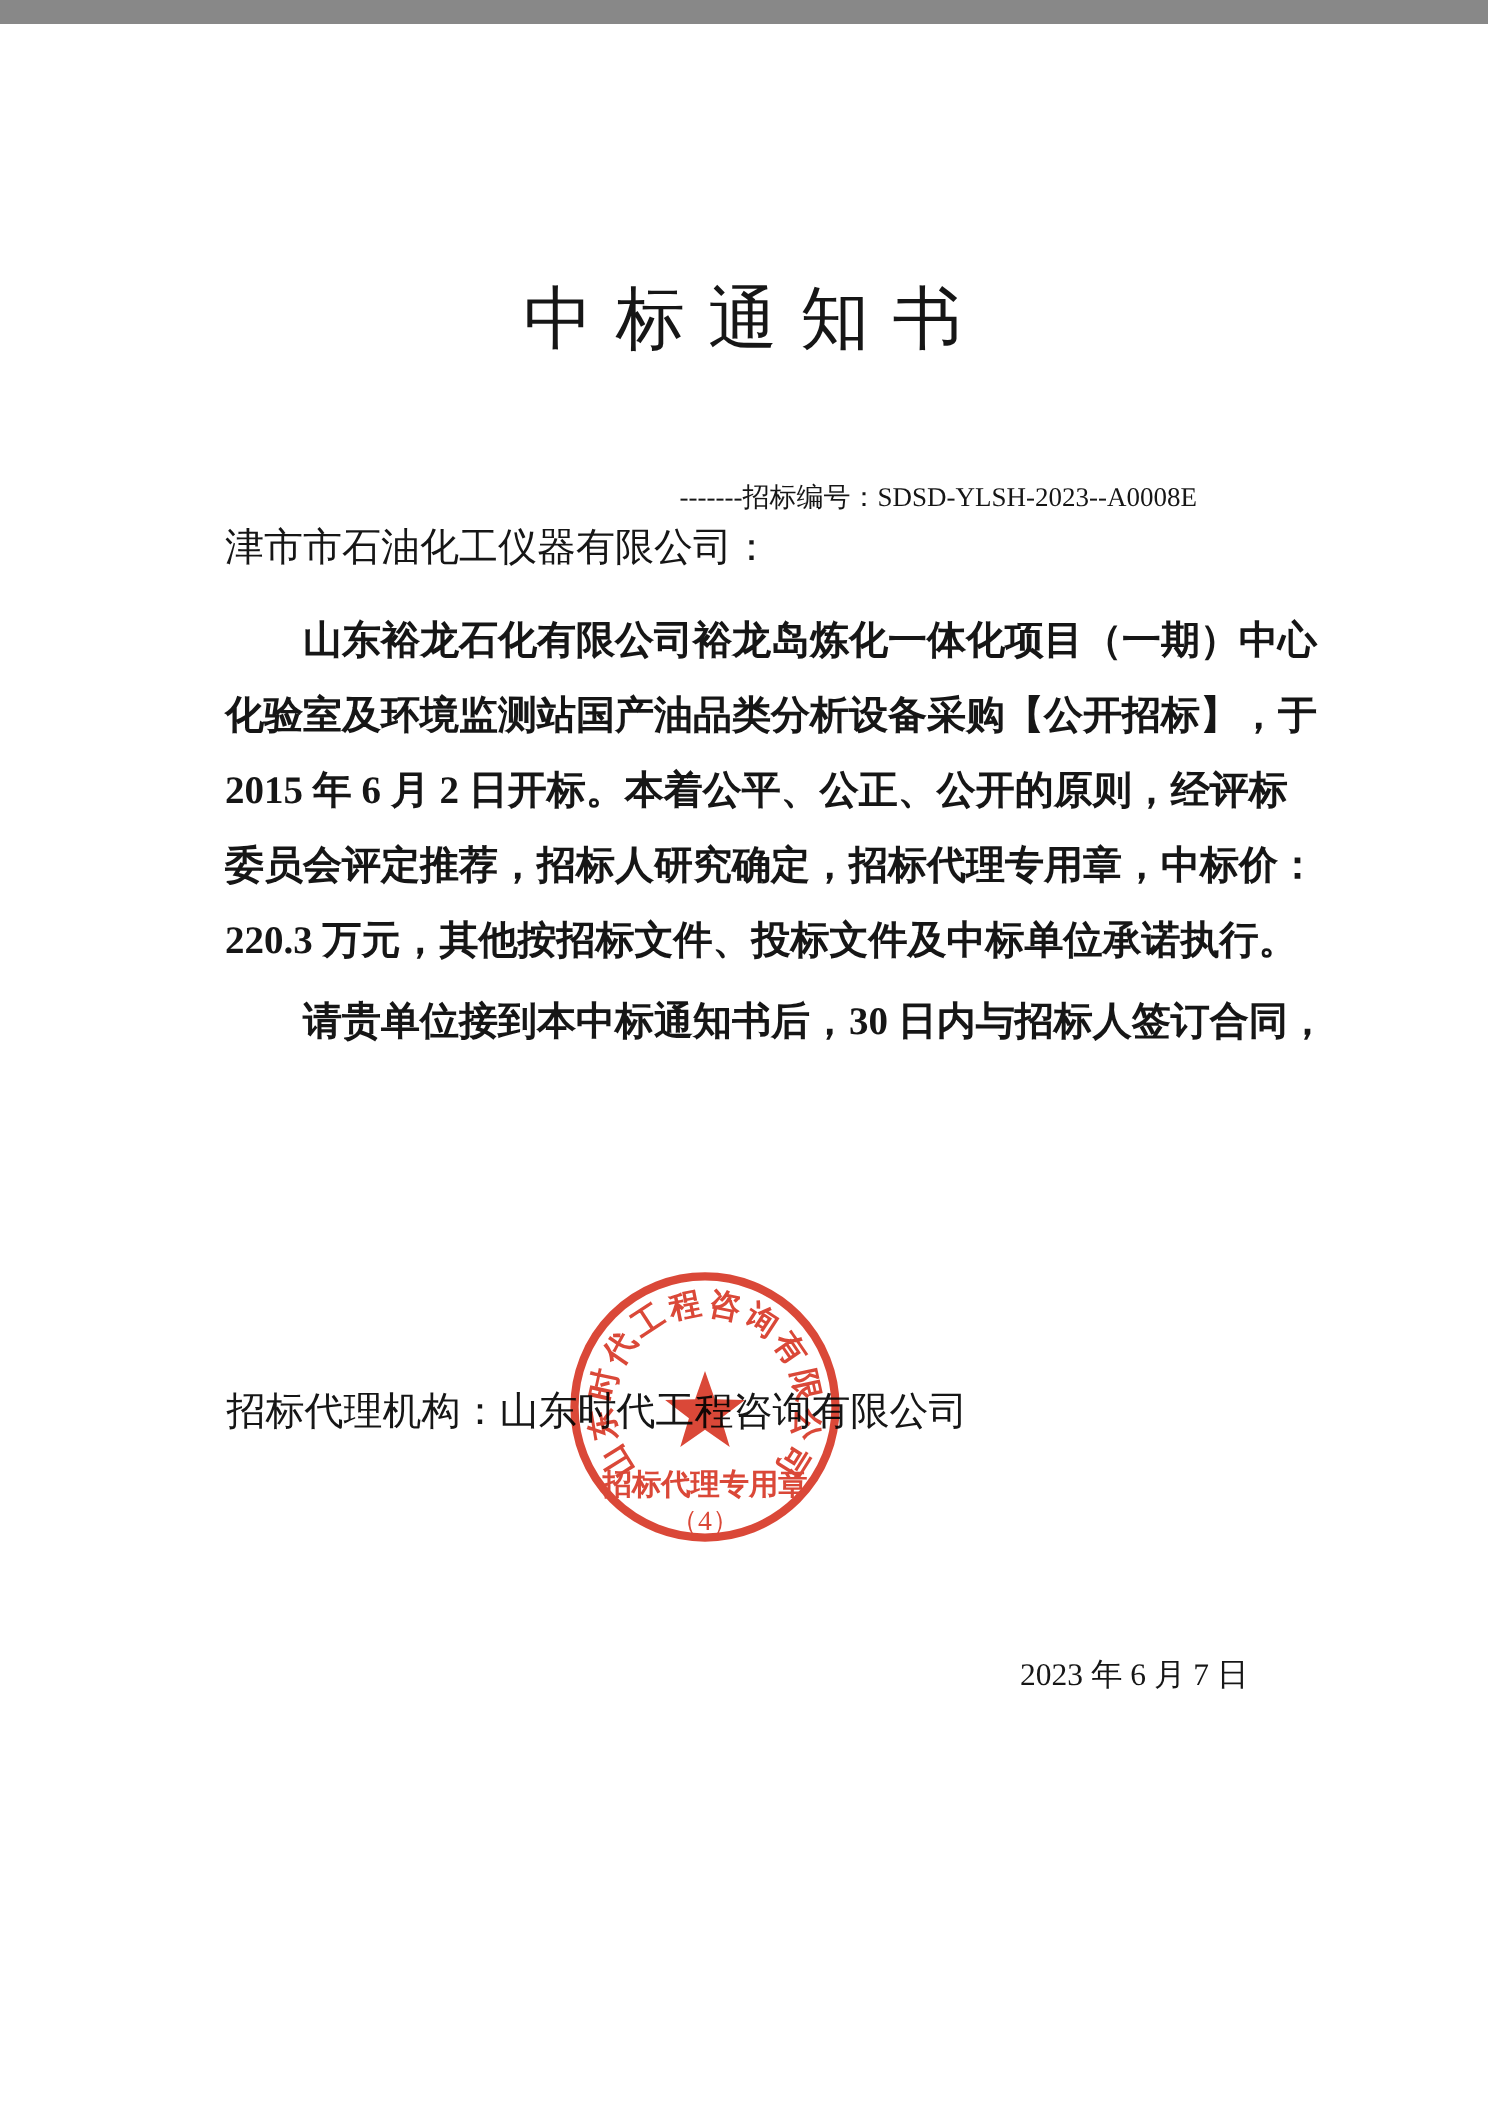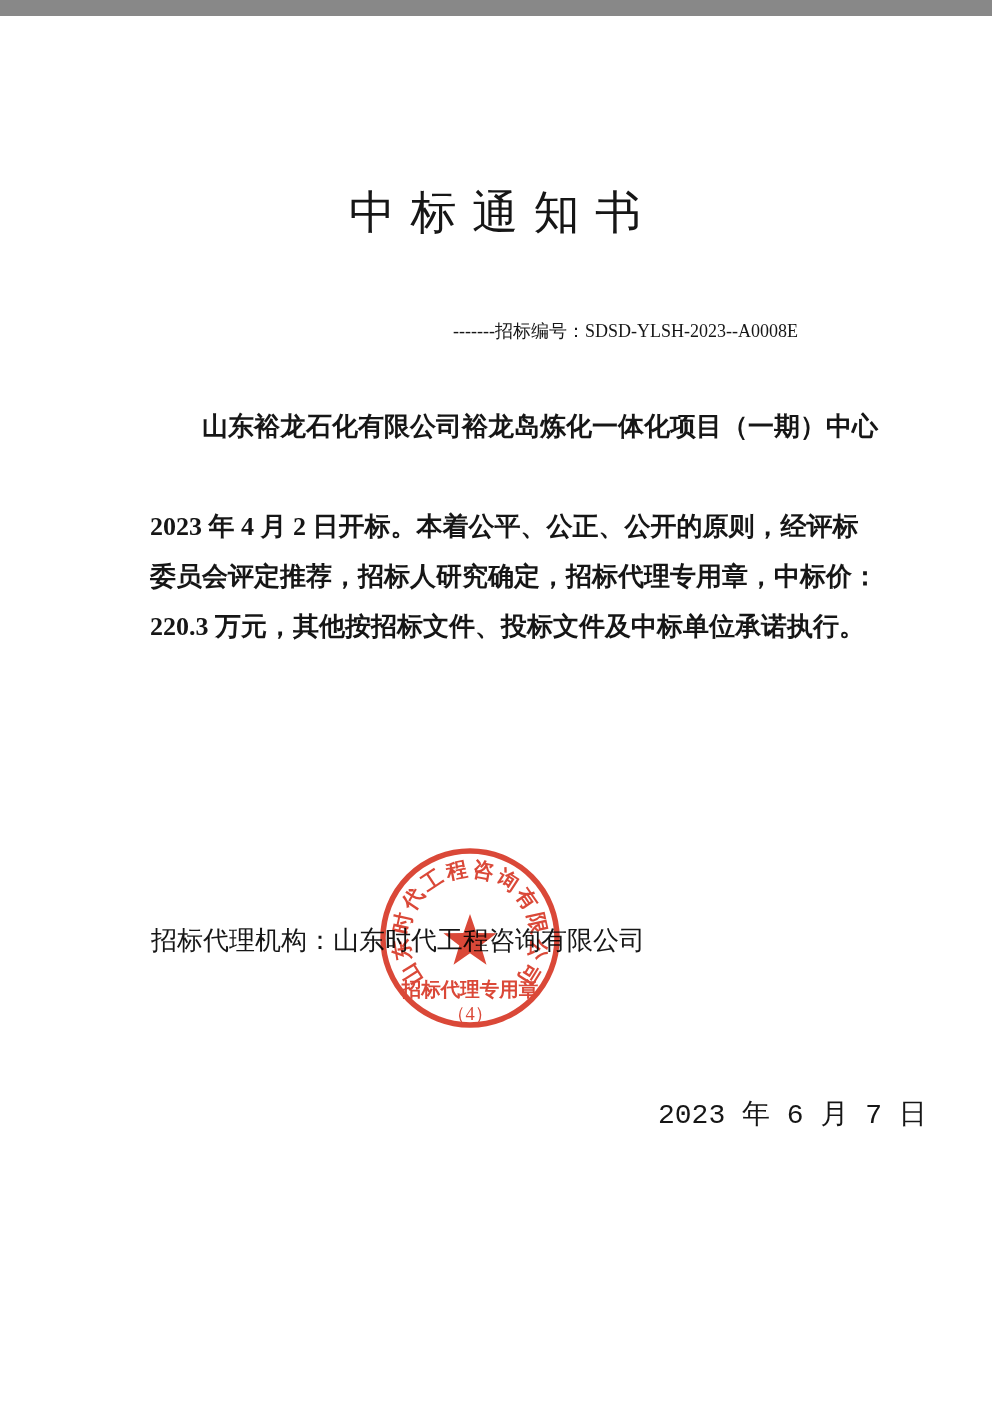--- a/index.html
+++ b/index.html
@@ -25,45 +25,48 @@
   .body-line {
     position:absolute; left:150px; width:790px;
     font-size:26px; line-height:50px; white-space:nowrap;font-weight:bold;
   }
   .indent { padding-left:52px; }
   .agency-line {
     position:absolute; left:151px; top:905px;
     font-size:26px; line-height:40px; white-space:nowrap;
   }
   .date-line {
-    position:absolute; left:658px; top:1080px;
-    font-size:28px; line-height:40px; white-space:nowrap;font-family:Liberation Mono, monospace;
+    position:absolute; left:680px; top:1080px;
+    font-size:21px; line-height:40px; white-space:nowrap;
   }
   .stamp {
     position:absolute; left:377px; top:829px; width:186px; height:186px;
     mix-blend-mode:multiply; opacity:0.93;
   }
   .stamp svg text { font-family:"Liberation Serif","DejaVu Serif",serif; }
   .stamp .seal-label { font-family:"DejaVu Sans","Liberation Sans",sans-serif; }
 </style>
 </head>
 <body>
 
 <div class="page">
 
   <h1 class="doc-title">中 标 通 知 书</h1>
 
   <div class="tender-line">-------招标编号：SDSD-YLSH-2023--A0008E</div>
 
+  <div class="addressee-line">津市市石油化工仪器有限公司：</div>
 
   <div class="body-line indent" style="top:386px">山东裕龙石化有限公司裕龙岛炼化一体化项目（一期）中心</div>
-  <div class="body-line" style="top:486px">2023 年 4 月 2 日开标。本着公平、公正、公开的原则，经评标</div>
+  <div class="body-line" style="top:436px">化验室及环境监测站国产油品类分析设备采购【公开招标】，于</div>
+  <div class="body-line" style="top:486px">2015 年 6 月 2 日开标。本着公平、公正、公开的原则，经评标</div>
   <div class="body-line" style="top:536px">委员会评定推荐，招标人研究确定，招标代理专用章，中标价：</div>
   <div class="body-line" style="top:586px">220.3 万元，其他按招标文件、投标文件及中标单位承诺执行。</div>
 
+  <div class="body-line indent" style="top:640px">请贵单位接到本中标通知书后，30 日内与招标人签订合同，</div>
 
   <div class="agency-line">招标代理机构：山东时代工程咨询有限公司</div>
 
   <div class="stamp">
     <svg viewBox="0 0 186 186" width="186" height="186">
       <circle cx="93" cy="93" r="87" fill="none" stroke="#d83a28" stroke-width="5.5"></circle>
       <g id="stamp-arc">
           <text x="34.5" y="129.6" transform="rotate(-122.0 34.5 129.6)" text-anchor="middle" dominant-baseline="central" font-size="21" font-weight="600" fill="#d83a28">山</text>
           <text x="25.0" y="104.8" transform="rotate(-99.8 25.0 104.8)" text-anchor="middle" dominant-baseline="central" font-size="21" font-weight="600" fill="#d83a28">东</text>
           <text x="25.6" y="78.2" transform="rotate(-77.6 25.6 78.2)" text-anchor="middle" dominant-baseline="central" font-size="21" font-weight="600" fill="#d83a28">时</text>

